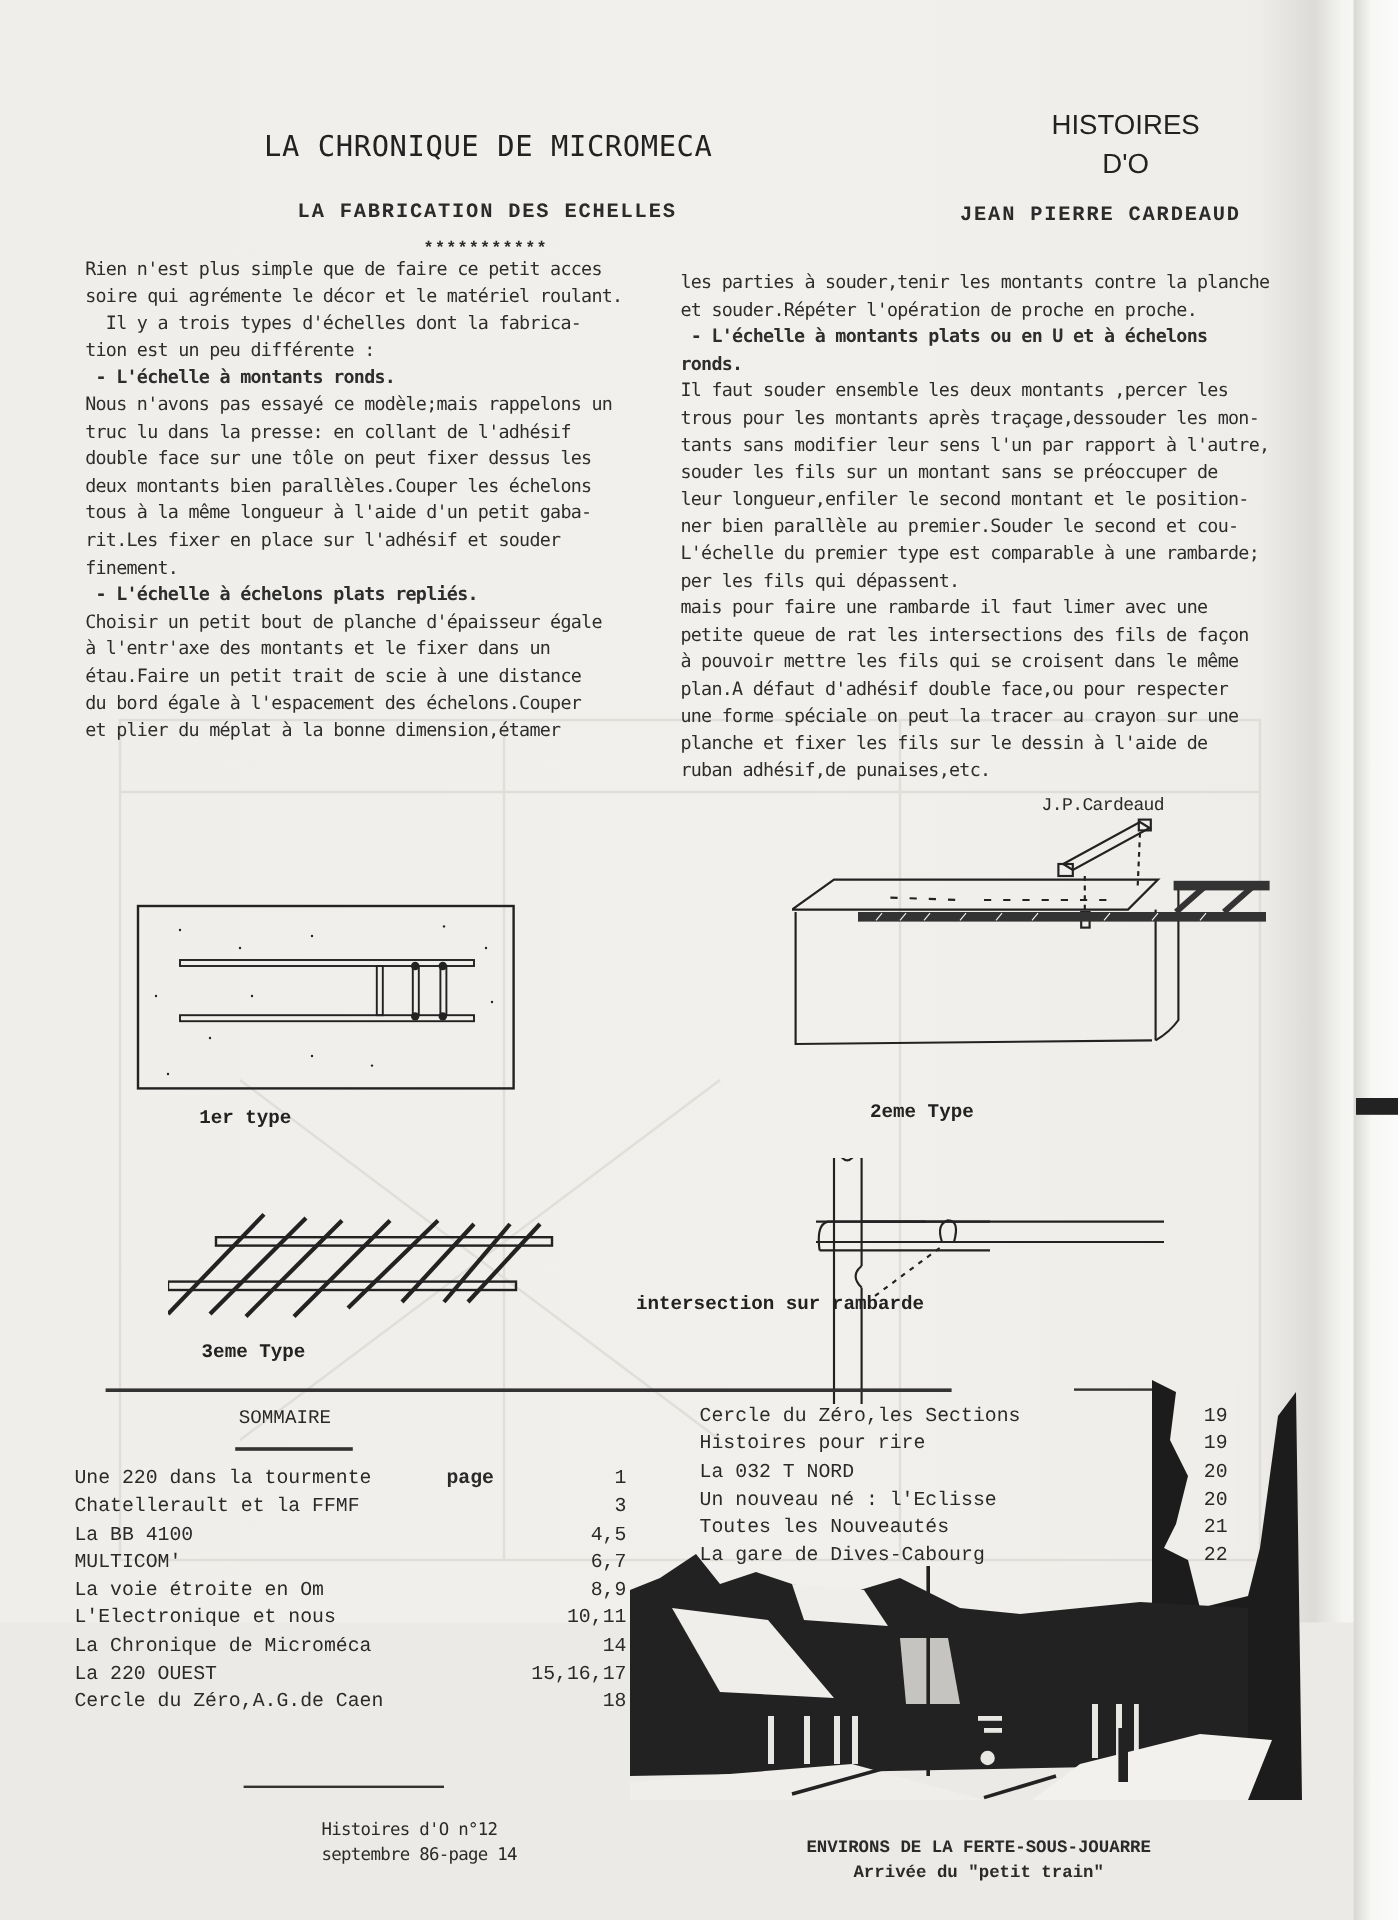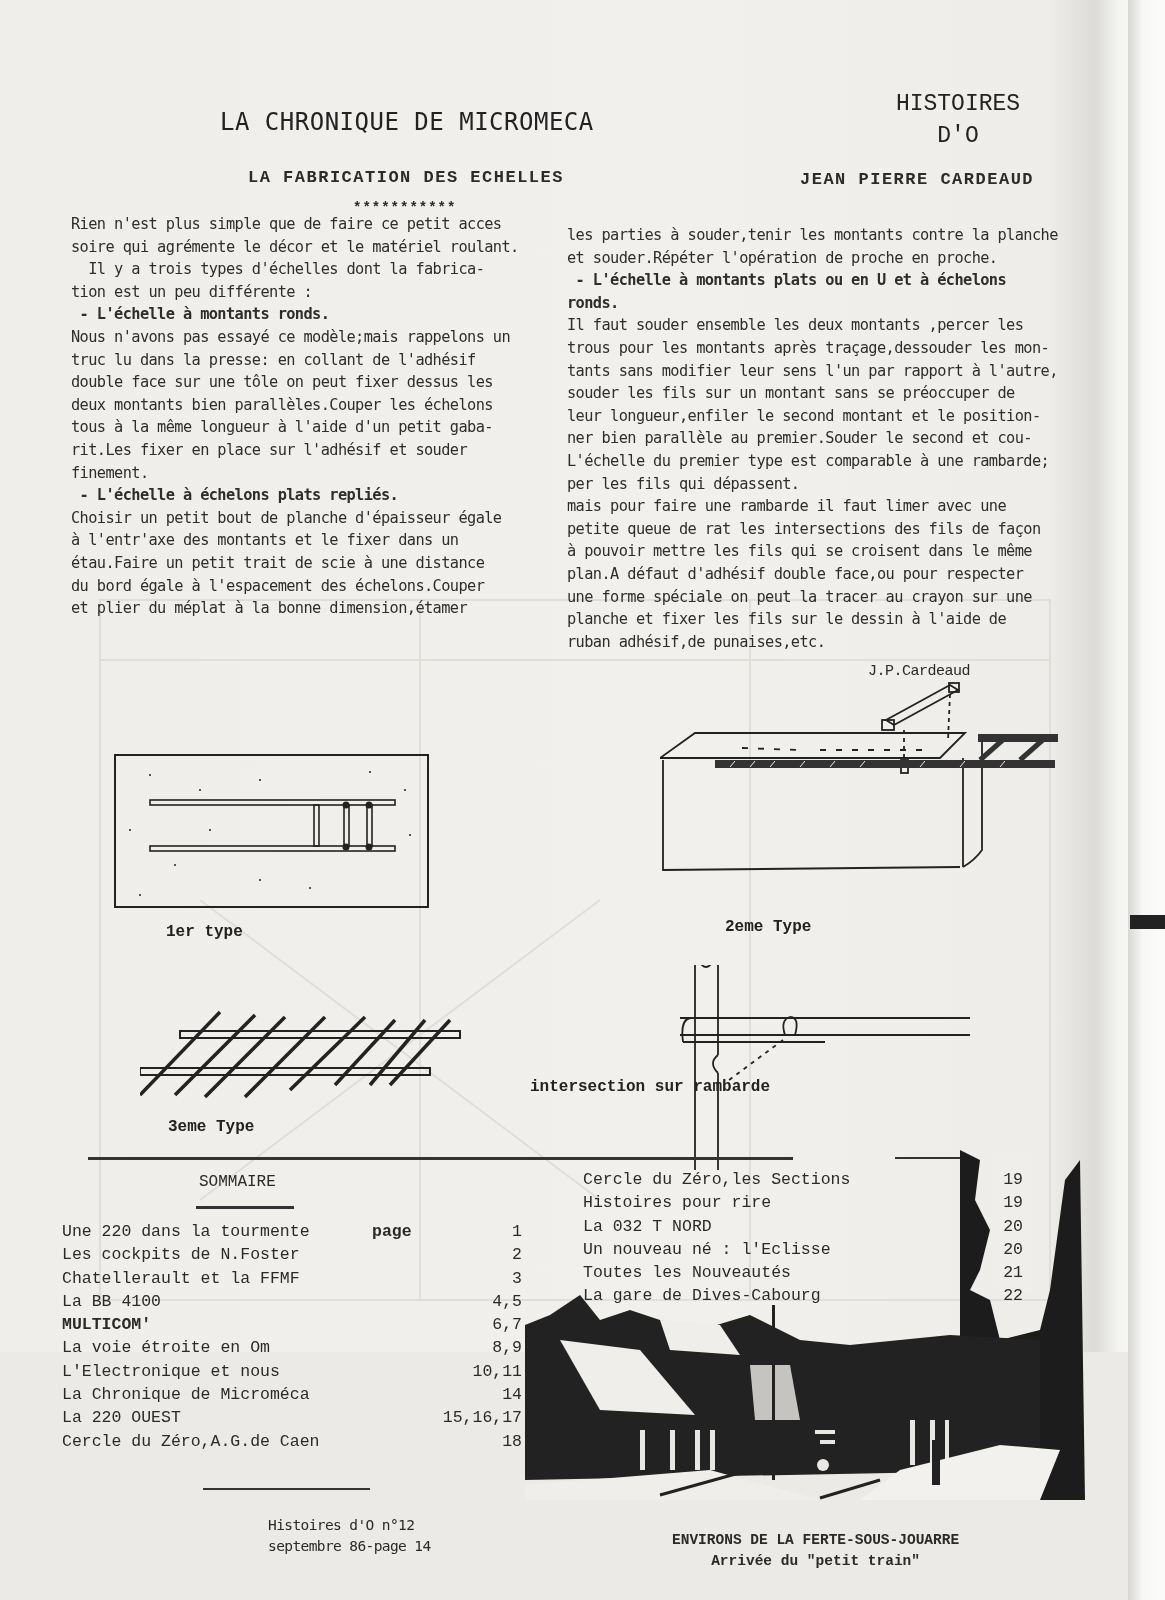--- a/index.html
+++ b/index.html
@@ -10,21 +10,21 @@
   }
   .page {
     position:absolute; left:0; top:0; width:1165px; height:1352px;
     background: linear-gradient(90deg, #efeeea 0%, #f1f0ec 60%, #eeede9 90%, #dcdbd7 94%, #f4f4f2 96%, #fafafa 100%);
   }
   .abs { position:absolute; white-space:nowrap; }
 
   .title-main { left:220px; top:108px; font-family:"DejaVu Sans Mono",monospace; font-size:24px; letter-spacing:0.5px; color:#222; }
   .title-sub { left:248px; top:168px; font-family:"Liberation Mono",monospace; font-weight:bold; font-size:17px; letter-spacing:1.5px; color:#2b2b2b; }
   .stars { left:353px; top:200px; font-family:"Liberation Mono",monospace; font-size:14px; font-weight:bold; letter-spacing:1px; }
-  .mag-title { left:888px; top:88px; font-family:Liberation Mono, monospace; font-size:23px; line-height:32px; text-align:center; width:140px; color:#222; }
+  .mag-title { left:868px; top:88px; font-family:Liberation Sans, sans-serif; font-size:23px; line-height:32px; text-align:center; width:140px; color:#222; }
   .author { left:800px; top:170px; font-family:"Liberation Mono",monospace; font-weight:bold; font-size:17px; letter-spacing:1.5px; color:#2b2b2b; }
 
   .col { position:absolute; font-family:"DejaVu Sans Mono","Liberation Mono",monospace; font-size:15.3px; line-height:22.6px; color:#2d2d2d; letter-spacing:-0.6px; }
   .col p { margin:0; white-space:nowrap; }
   .col .b { font-weight:bold; }
   .col-left { left:71px; top:213px; }
   .col-right { left:567px; top:224px; }
 
   .signature { left:868px; top:663px; font-family:"Liberation Mono",monospace; font-size:15px; letter-spacing:-0.5px; }
 
@@ -216,24 +216,23 @@
   <div class="abs caption" style="left:530px;top:1078px;">intersection sur rambarde</div>
 
   <div class="rule" style="left:88px;top:1157px;width:705px;height:3px;"></div>
   <div class="rule" style="left:895px;top:1157px;width:70px;height:2px;"></div>
 
   <div class="abs sommaire">SOMMAIRE</div>
   <div class="rule" style="left:196px;top:1206px;width:98px;height:3px;"></div>
 
   <div class="toc toc-left">
     <div class="toc-row"><span>Une 220 dans la tourmente</span><span style="position:absolute;left:310px;font-weight:bold;">page</span><span class="pg">1</span></div>
-    <div class="toc-row"><span>Les cockpits de N.Foster</span><span class="pg">2</span></div>
     <div class="toc-row"><span>Chatellerault et la FFMF</span><span class="pg">3</span></div>
     <div class="toc-row"><span>La BB 4100</span><span class="pg">4,5</span></div>
-    <div class="toc-row"><span style="font-weight:bold;">MULTICOM'</span><span class="pg">6,7</span></div>
+    <div class="toc-row"><span style="font-weight:normal;">MULTICOM'</span><span class="pg">6,7</span></div>
     <div class="toc-row"><span>La voie étroite en Om</span><span class="pg">8,9</span></div>
     <div class="toc-row"><span>L'Electronique et nous</span><span class="pg">10,11</span></div>
     <div class="toc-row"><span>La Chronique de Microméca</span><span class="pg">14</span></div>
     <div class="toc-row"><span>La 220 OUEST</span><span class="pg">15,16,17</span></div>
     <div class="toc-row"><span>Cercle du Zéro,A.G.de Caen</span><span class="pg">18</span></div>
   </div>
 
   <div class="rule" style="left:203px;top:1488px;width:167px;height:2px;"></div>
 
   <svg class="fig" style="left:520px;top:1140px;" width="565" height="360" viewBox="0 0 565 360">

